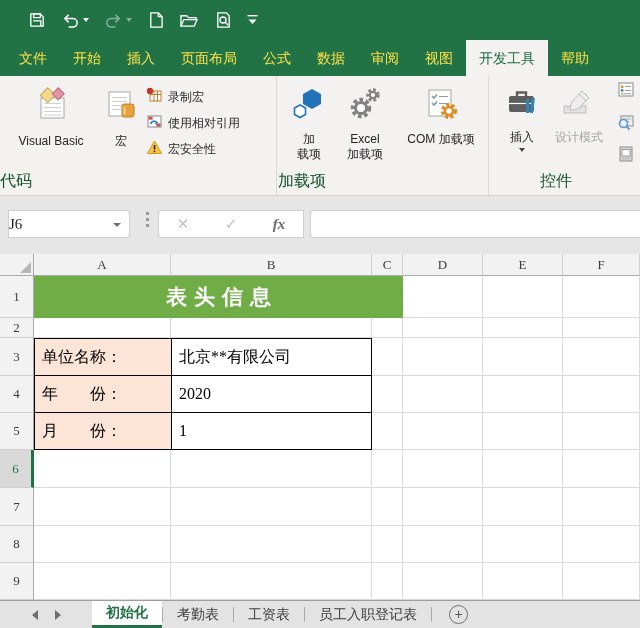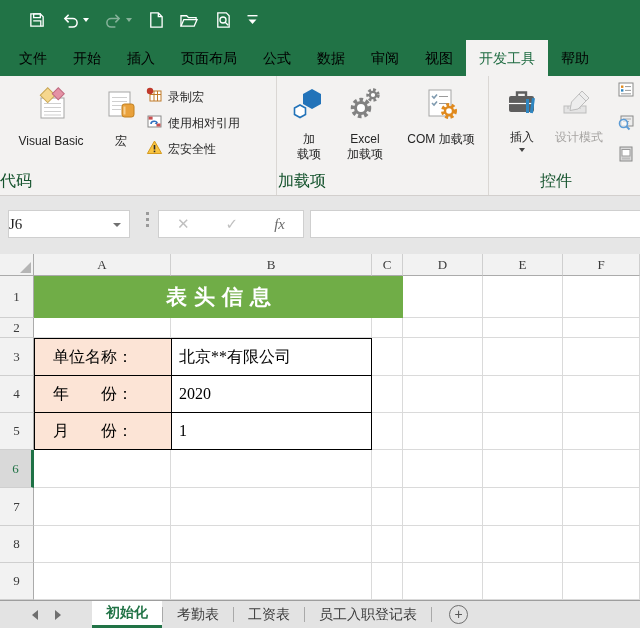--- a/index.html
+++ b/index.html
@@ -13,21 +13,21 @@
          padding-left:24px; gap:7px; }
   .qbtn { display:flex; align-items:center; gap:3px; padding:2px 4px; }
   .qbtn svg { display:block; }
   .caret-dn { width:0; height:0; border-left:3.5px solid transparent;
               border-right:3.5px solid transparent; border-top:4px solid #fff; }
   .dim { opacity:.45; }
 
   
   .rtabs { position:absolute; left:0; top:40px; width:640px; height:36px;
            background:#217346; display:flex; padding-left:6px; }
-  .rtab { color:#000000; font-size:14px; line-height:36px; padding:0 13px;
+  .rtab { color:#fde047; font-size:14px; line-height:36px; padding:0 13px;
           white-space:nowrap; }
   .rtab.active { background:#F3F2F1; color:#1E6B41; }
 
   
   .ribbon { position:absolute; left:0; top:76px; width:640px; height:120px;
             background:#F3F2F1; border-bottom:1px solid #D2CFCD; font-size:12px; color:#262626; }
   .rgroup { position:absolute; top:0; height:119px; }
   .rgroup.g-code { left:0; width:277px; border-right:1px solid #DAD7D4; }
   .rgroup.g-addins { left:278px; width:211px; border-right:1px solid #DAD7D4; }
   .rgroup.g-controls { left:490px; width:150px; }
@@ -53,21 +53,21 @@
              font-size:15px; line-height:26px; color:#1f1f1f; }
   .namebox .nbcaret { position:absolute; right:8px; top:12px; width:0; height:0;
              border-left:4px solid transparent; border-right:4px solid transparent;
              border-top:4.5px solid #707070; }
   .fdots { position:absolute; left:146px; top:16px; width:3px; }
   .fdots i { display:block; width:3px; height:3px; background:#9A9A9A; margin-bottom:3px; }
   .fbtns { position:absolute; left:158px; top:14px; width:146px; height:28px; background:#fff;
            border:1px solid #CFCFCF; display:flex; align-items:center; justify-content:space-around; }
   .fcancel,.fenter { color:#C0C0C0; font-size:15px; }
   .ffx { color:#6B6B6B; font-family:"Liberation Serif","DejaVu Serif",serif;
-         font-style:italic; font-weight:normal; font-size:15px; }
+         font-style:italic; font-weight:bold; font-size:15px; }
   .finput { position:absolute; left:310px; top:14px; width:334px; height:28px;
             background:#fff; border:1px solid #CFCFCF; }
 
   
   .sheet { position:absolute; left:0; top:254px; width:640px; height:346px;
            background:#fff; overflow:hidden; }
   .sheet-grid { display:grid; width:640px;
       grid-template-columns:34px 137px 201px 31px 80px 80px 77px;
       grid-template-rows:22px 42px 20px 38px 37px 37px 38px 38px 37px 37px; }
   .gh { background:#F2F2F2; display:flex; align-items:center; justify-content:center;
@@ -81,21 +81,21 @@
   .gc { background:#fff; border-right:1px solid #DADADA; border-bottom:1px solid #DADADA; }
 
   .title-cell { position:absolute; left:34px; top:22px; width:369px; height:42px;
         background:#70AD47; color:#fff; display:flex; align-items:center; justify-content:center;
         font-size:21px; font-weight:bold; letter-spacing:7px; padding-left:7px;text-align:center; }
   .fields { position:absolute; left:34px; top:84px; width:338px; height:112px;
         border:1px solid #000; display:grid; grid-template-columns:137px 1fr;
         grid-template-rows:37px 37px auto;
         font-family:"Liberation Serif","DejaVu Serif",serif; font-size:16px; color:#000; }
   .fl { background:#FCE4D6; border-right:1px solid #000; border-bottom:1px solid #000;
-        display:flex; align-items:center; padding-left:18px; white-space:pre; }
+        display:flex; align-items:center; padding-left:7px; white-space:pre; }
   .fv { background:#fff; border-bottom:1px solid #000; display:flex; align-items:center;
         padding-left:7px; }
   .lastrow { border-bottom:none; }
 
   
   .stabs { position:absolute; left:0; top:600px; width:640px; height:28px;
         background:#E3E3E3; border-top:1px solid #9E9E9E; display:flex; align-items:stretch;
         font-size:14px; color:#3C3C3C; }
   .snav { width:92px; display:flex; align-items:center; gap:17px; padding-left:32px; }
   .tri-l { width:0; height:0; border-top:5px solid transparent; border-bottom:5px solid transparent;

